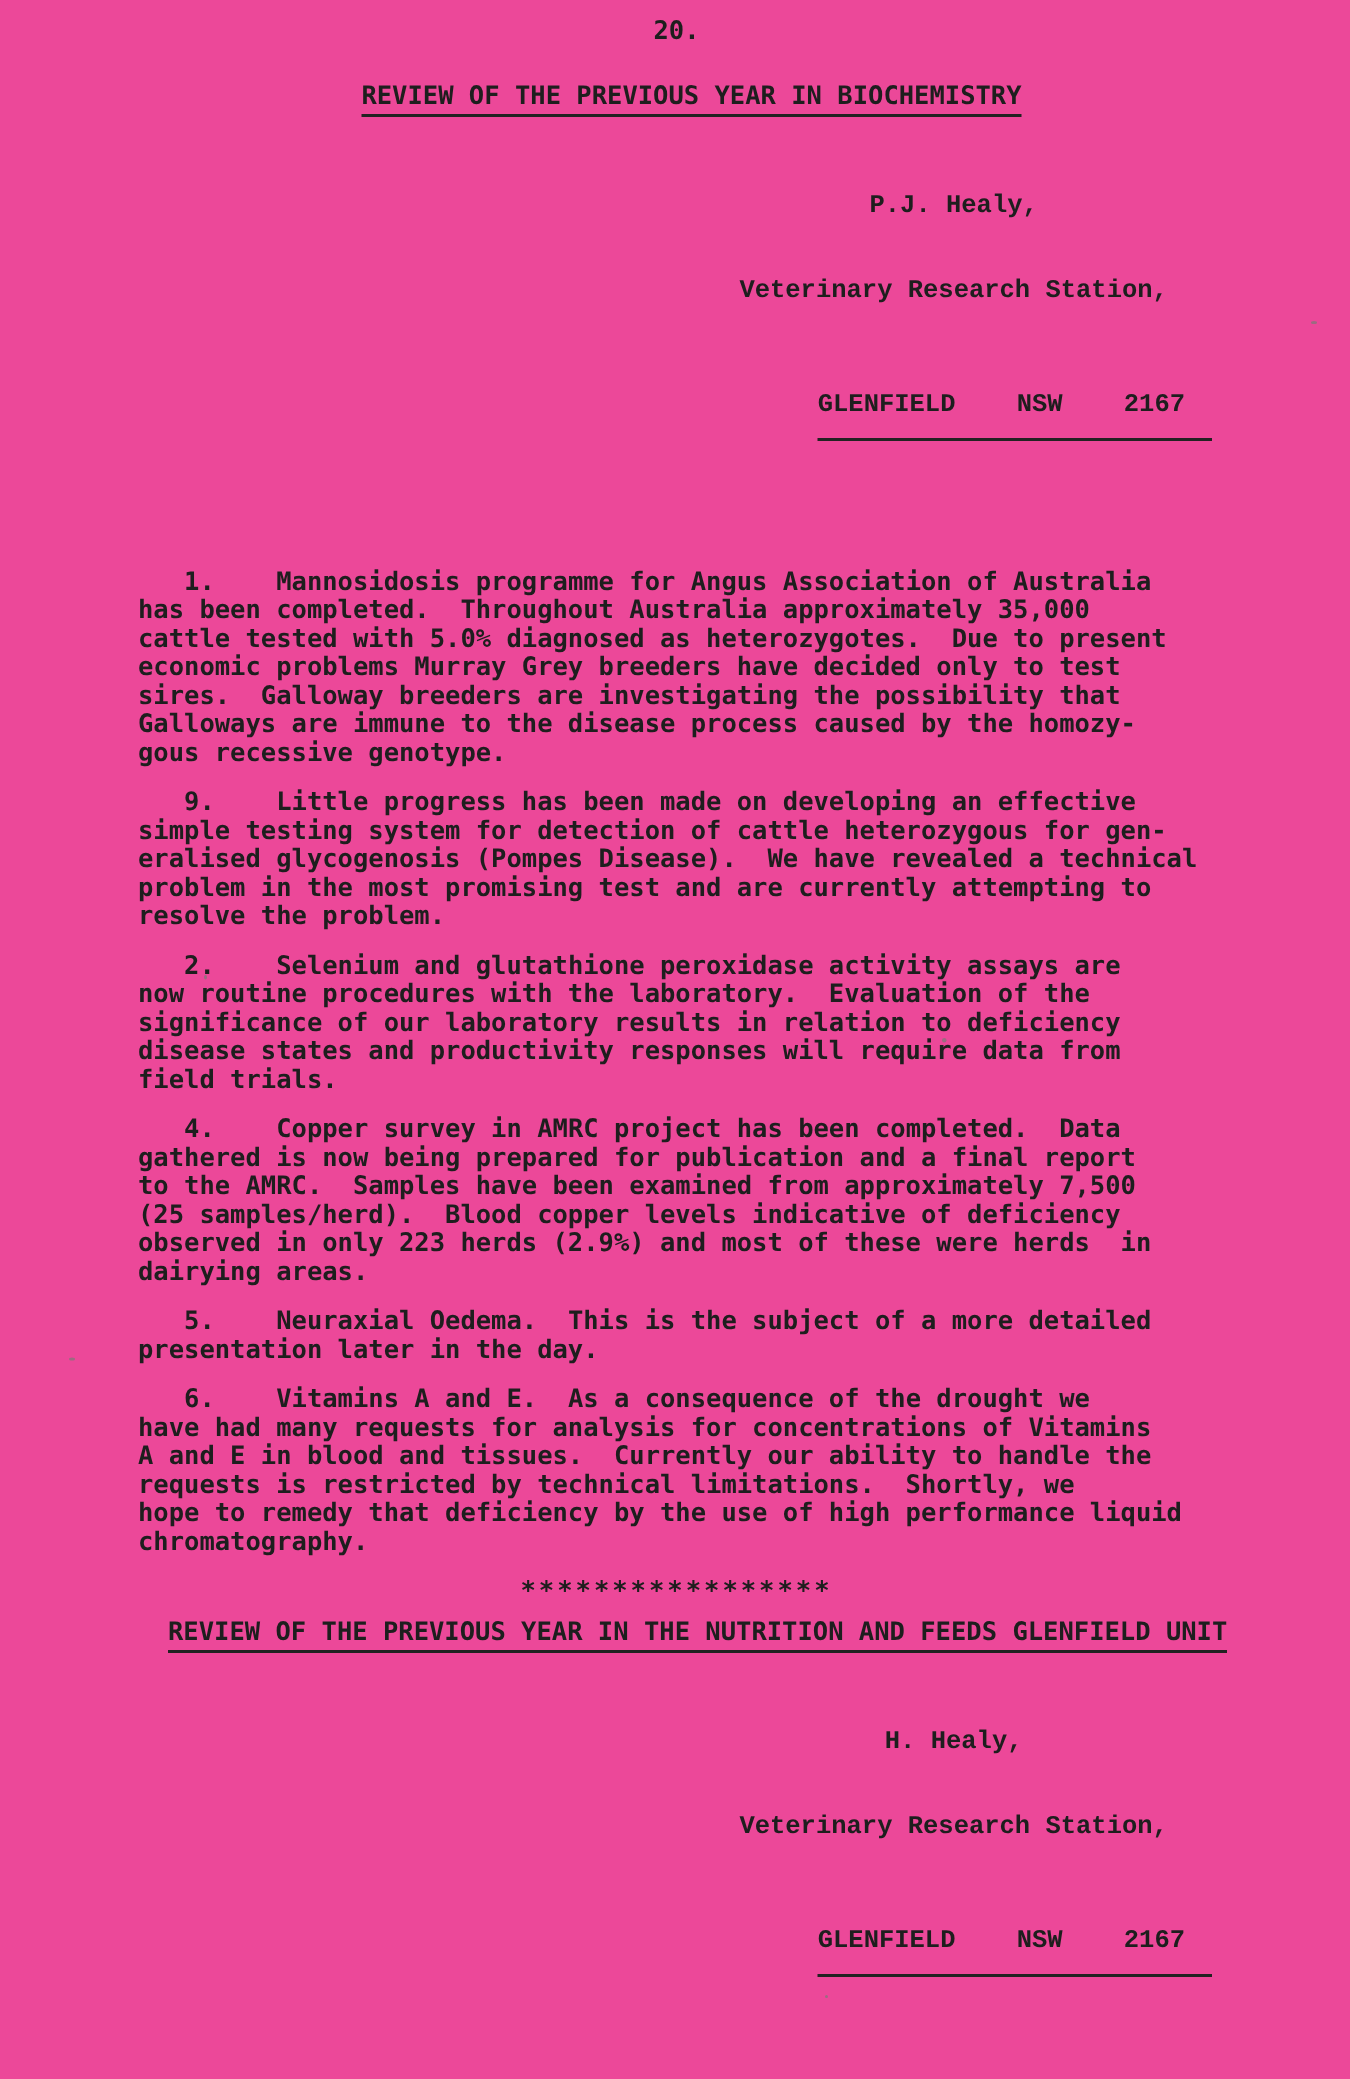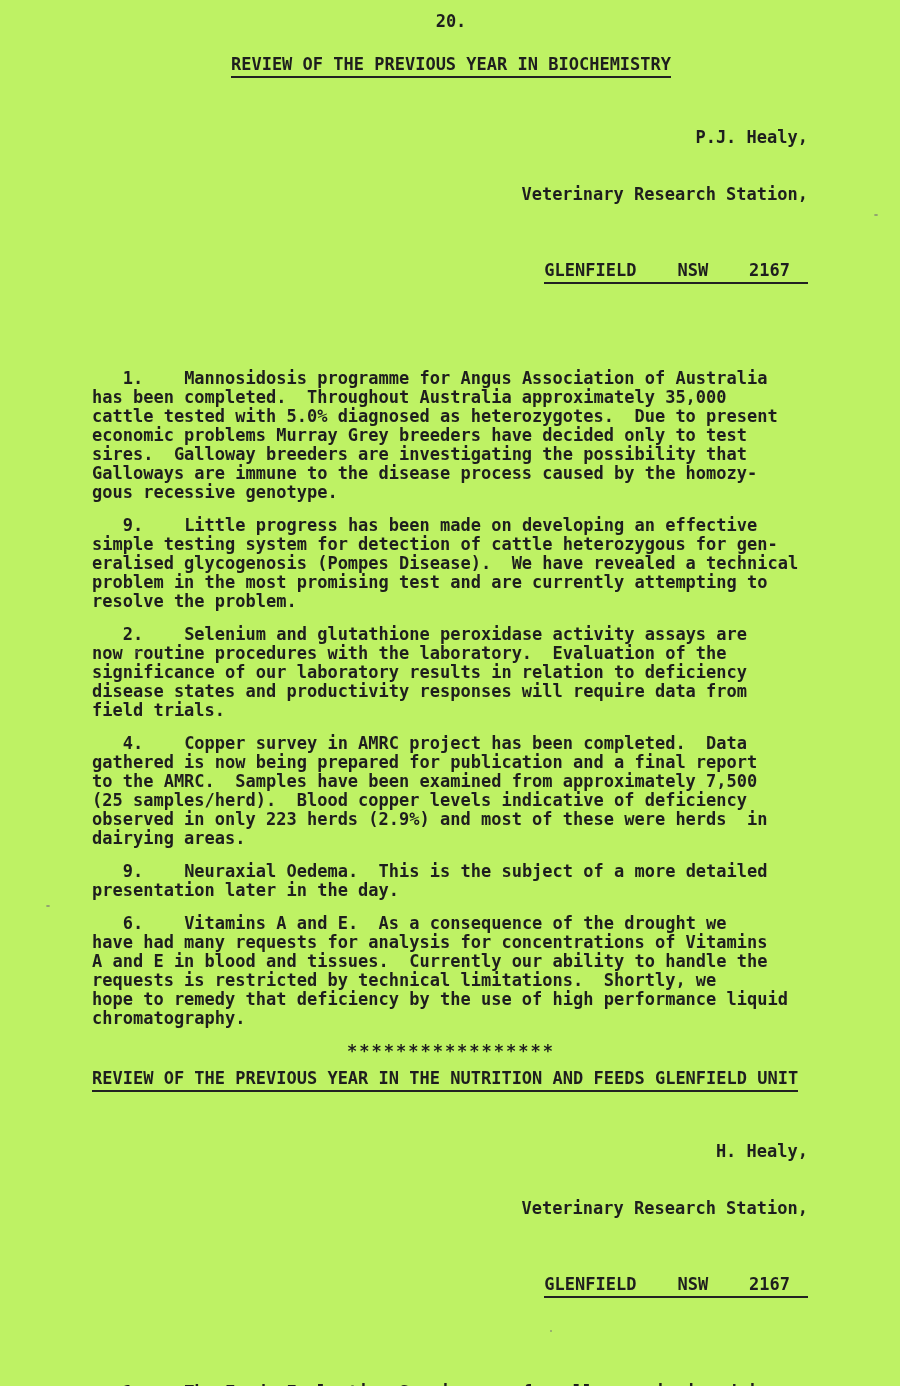--- a/index.html
+++ b/index.html
@@ -5,57 +5,59 @@
   html, body {
     margin: 0;
     padding: 0;
     background: #e8e8e6;
   }
   .page {
     position: relative;
     width: 900px;
     height: 1386px;
     margin: 0 auto;
-    background: #bef264;
+    background: #ec4899;
     color: #1e1e1e;
     font-family: "DejaVu Sans Mono", "Liberation Mono", monospace;
     font-weight: 700;
     font-size: 17px;
     line-height: 19px;
     overflow: hidden;
     box-sizing: border-box;
     padding: 12px 90px 0 92px;
   }
   .page-number {
     text-align: center;
     margin-bottom: 24px;
   }
   .section-title {
     margin-bottom: 12px;
+    margin-left: 20px;
   }
   .section-title.centered { text-align: center; }
   .title-underline {
     display: inline-block;
     border-bottom: 2px solid #222;
     padding-bottom: 2px;
     white-space: pre;
   }
   .author-block {
     width: max-content;
     margin-left: auto;
     margin-right: 2px;
     margin-top: 12px;
     margin-bottom: 28px;
-    text-align: right;
+    text-align: center;
     white-space: pre;
+    font-family: Liberation Mono, monospace;
   }
   .author-address {
     display: inline-block;
     border-bottom: 2px solid #222;
-    padding-bottom: 2px;
+    padding-bottom: 12px;
     padding-right: 18px;
     white-space: pre;
   }
   .para {
     white-space: pre-wrap;
     margin: 0 0 14px 0;
   }
   .separator {
     text-align: center;
     letter-spacing: 2px;
@@ -104,21 +106,21 @@
 now routine procedures with the laboratory.  Evaluation of the
 significance of our laboratory results in relation to deficiency
 disease states and productivity responses will require data from
 field trials.</div>
     <div class="para">   4.    Copper survey in AMRC project has been completed.  Data
 gathered is now being prepared for publication and a final report
 to the AMRC.  Samples have been examined from approximately 7,500
 (25 samples/herd).  Blood copper levels indicative of deficiency
 observed in only 223 herds (2.9%) and most of these were herds  in
 dairying areas.</div>
-    <div class="para">   9.    Neuraxial Oedema.  This is the subject of a more detailed
+    <div class="para">   5.    Neuraxial Oedema.  This is the subject of a more detailed
 presentation later in the day.</div>
     <div class="para">   6.    Vitamins A and E.  As a consequence of the drought we
 have had many requests for analysis for concentrations of Vitamins
 A and E in blood and tissues.  Currently our ability to handle the
 requests is restricted by technical limitations.  Shortly, we
 hope to remedy that deficiency by the use of high performance liquid
 chromatography.</div>
   </div>
 
   <div class="separator">*****************</div>

